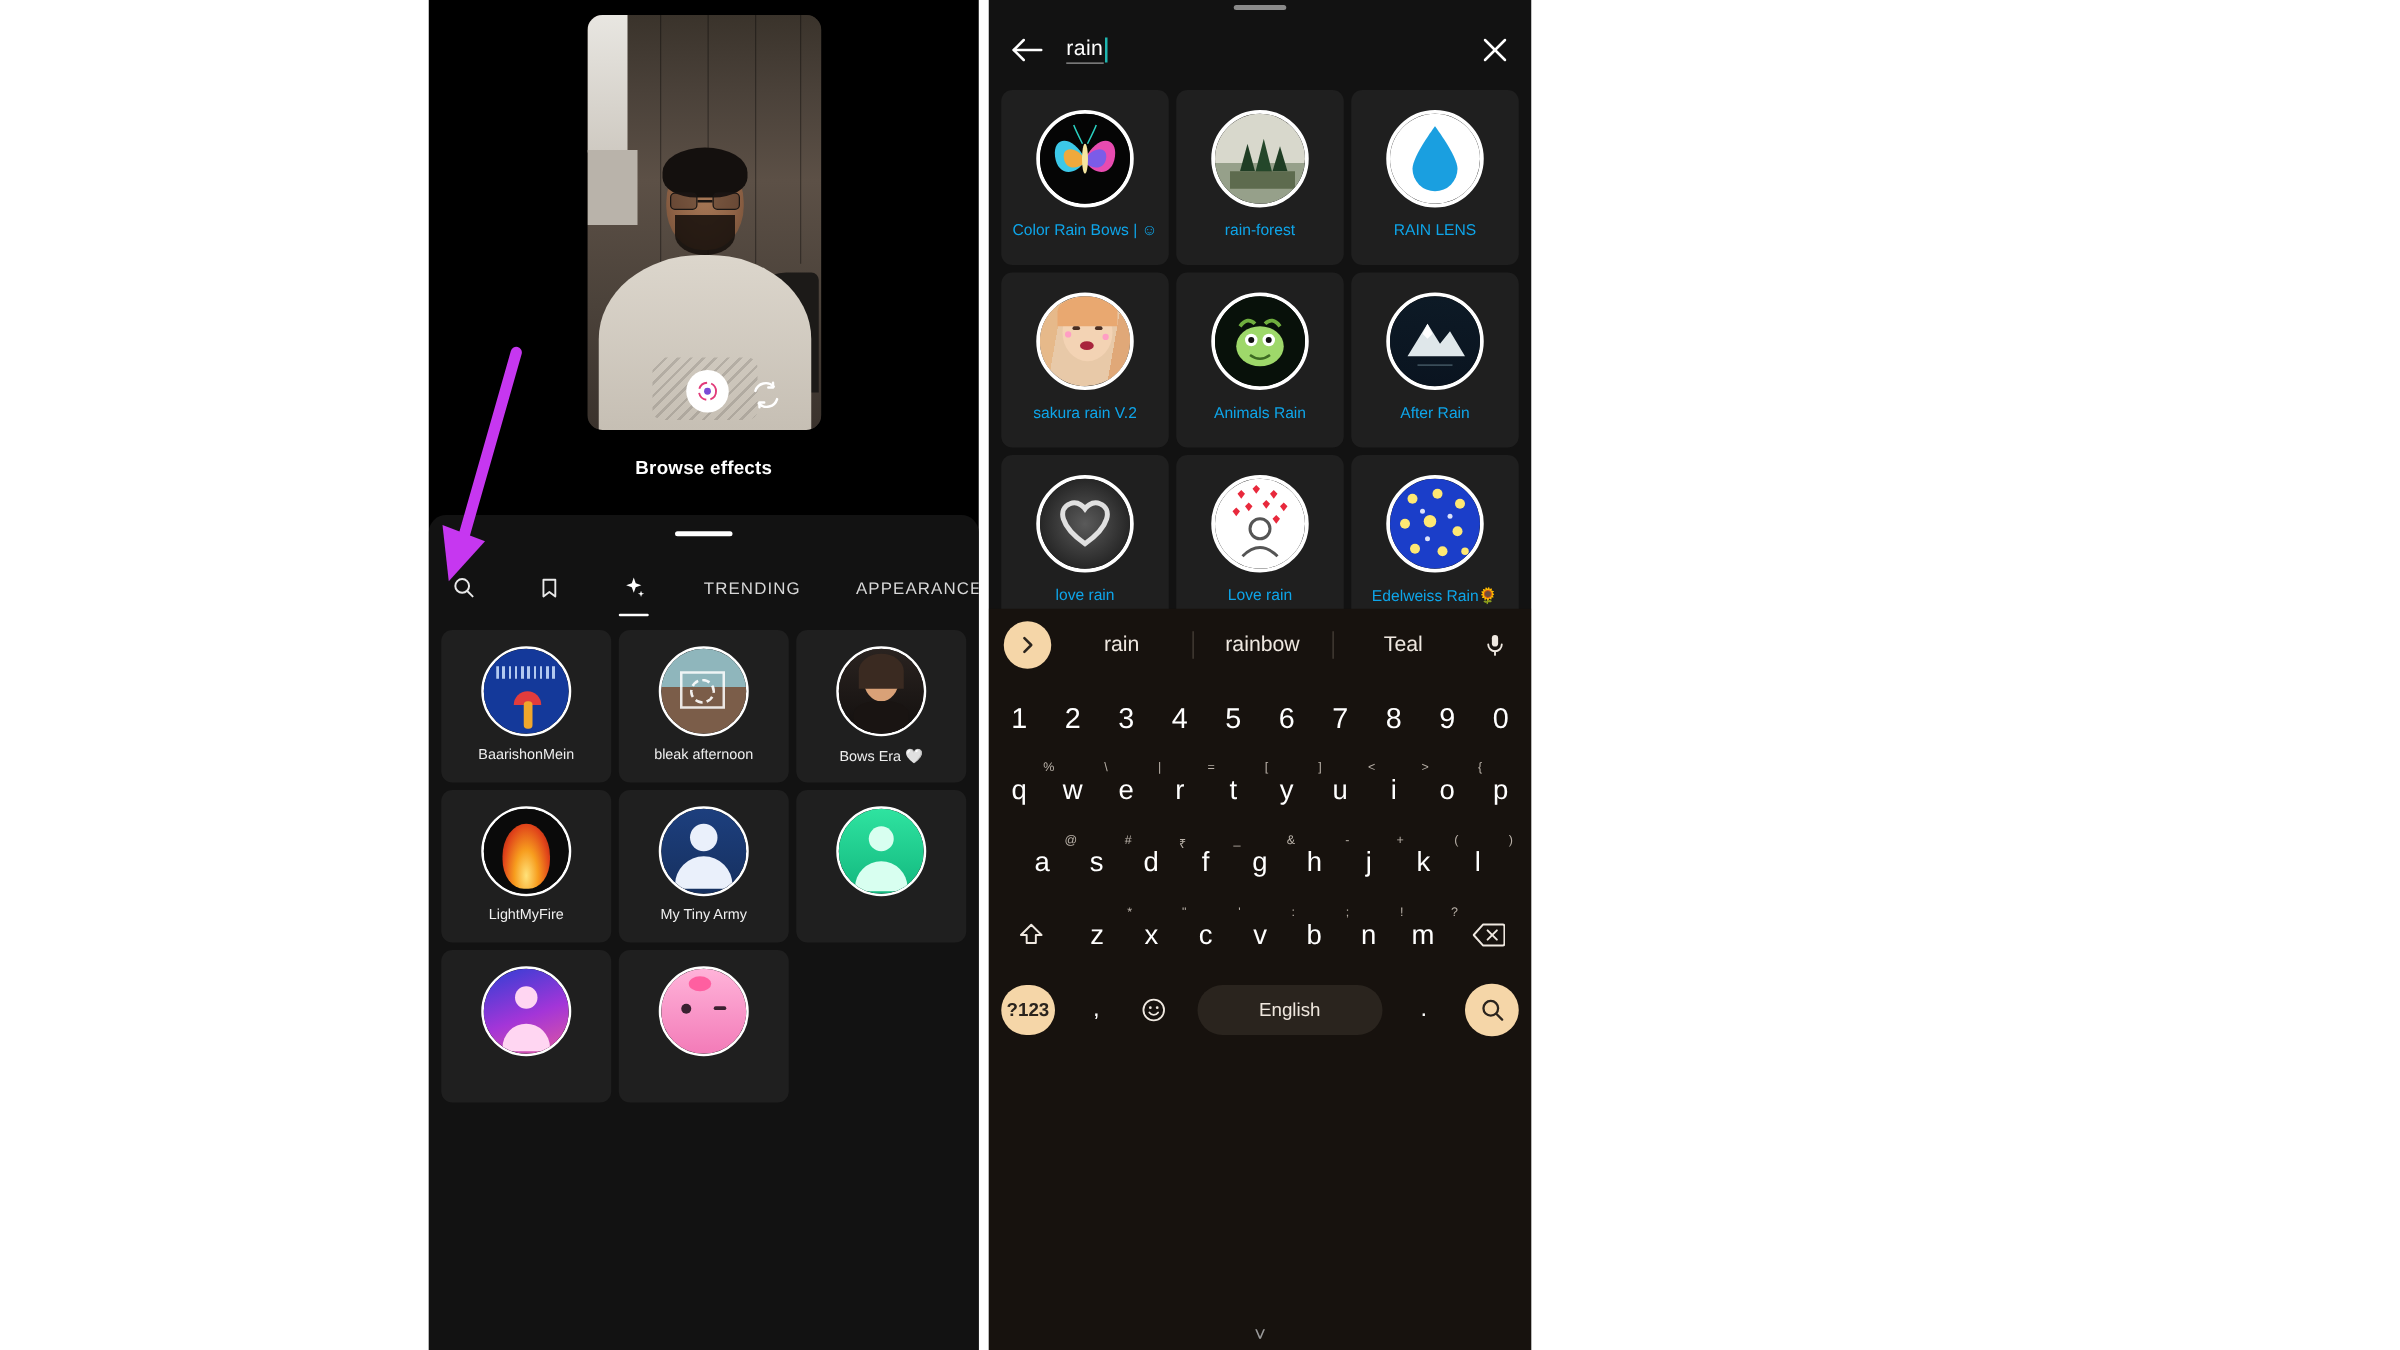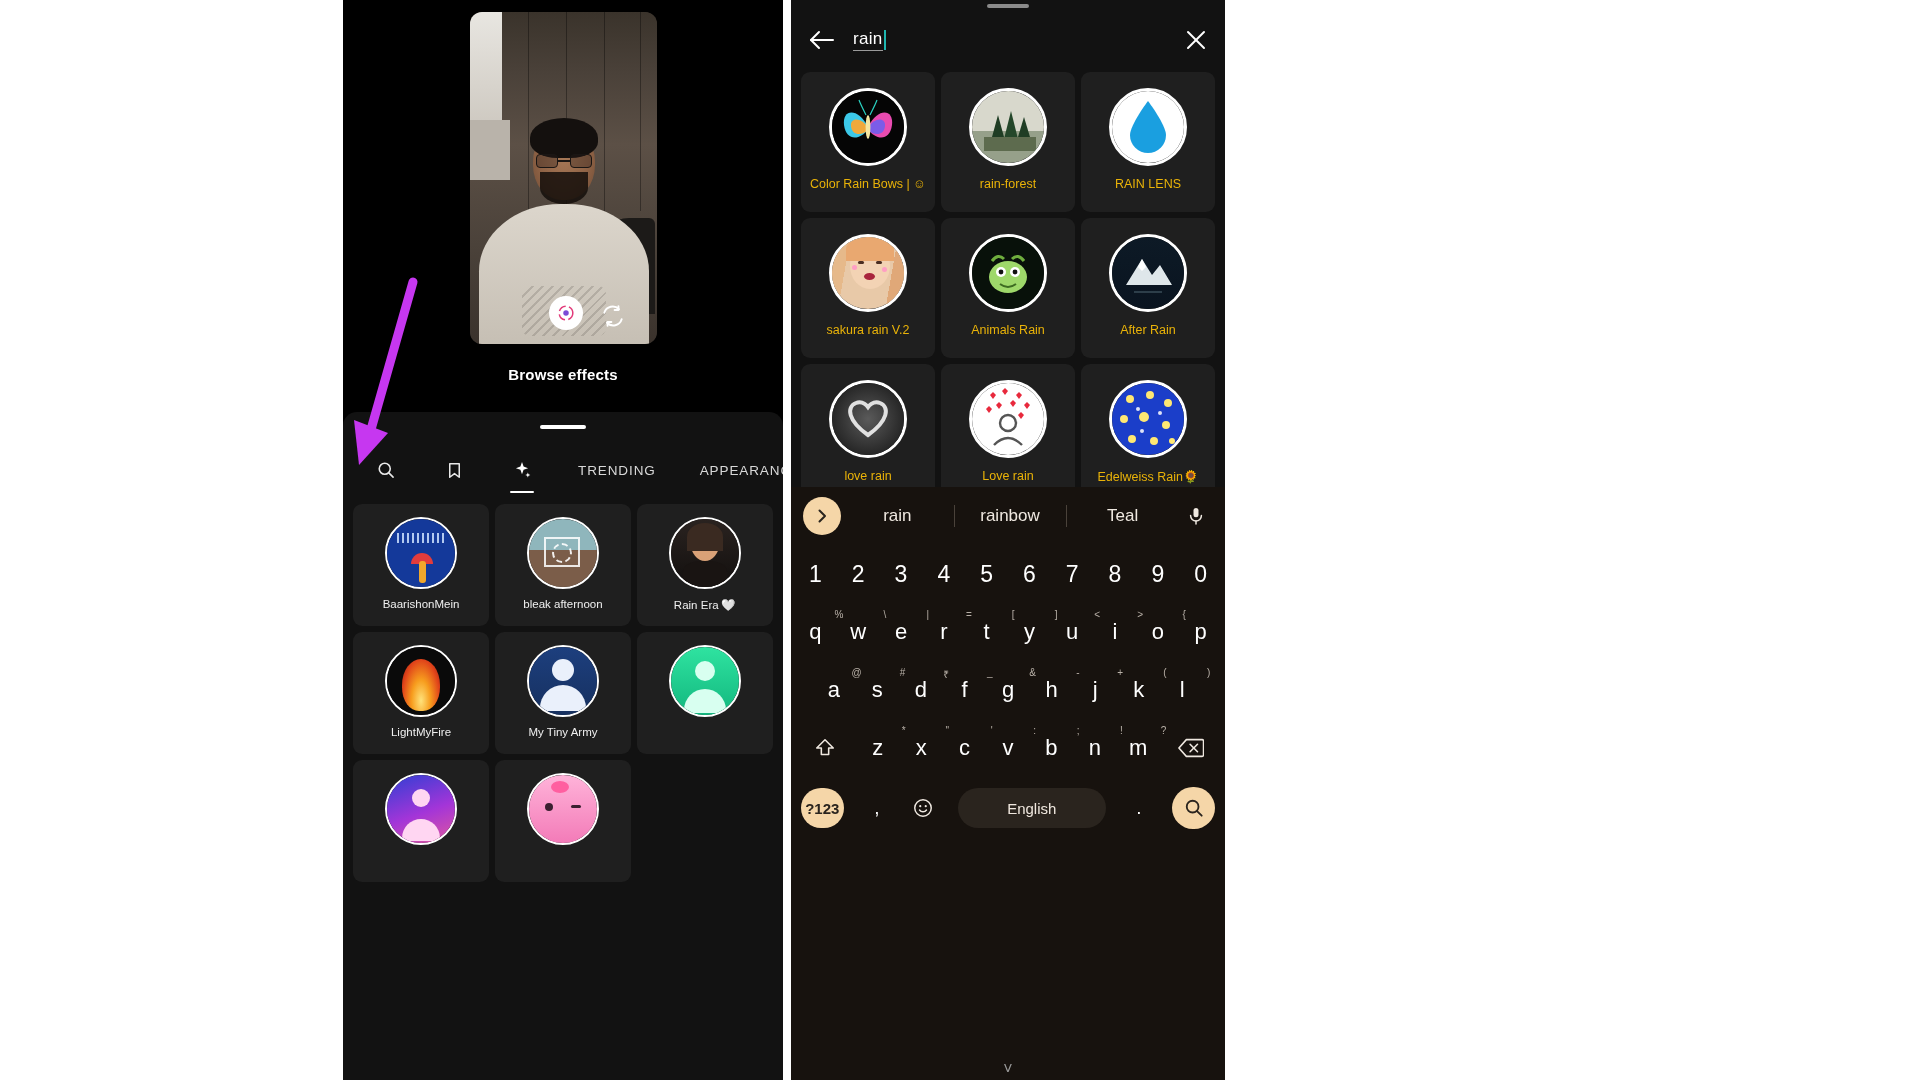--- a/index.html
+++ b/index.html
@@ -97,21 +97,21 @@
   .sheet {
     position: absolute; left: 0; right: 0; top: 412px; bottom: 0;
     background: #121212; border-radius: 14px 14px 0 0;
   }
   .grabber {
     position: absolute; left: 50%; top: 13px; transform: translateX(-50%);
     width: 46px; height: 3.5px; border-radius: 2px; background: #ffffff;
   }
   .tabbar {
     position: absolute; left: 0; right: 0; top: 33px; height: 50px;
-    display: flex; align-items: center; gap: 16px; padding-left: 17px;
+    display: flex; align-items: center; gap: 16px; padding-left: 2px;
     border-bottom: 0; overflow: hidden;
   }
   .tabicon {
     width: 52px; height: 46px; display: flex; align-items: center;
     justify-content: center; position: relative; flex: none;
   }
   .tabicon.active::after {
     content: ""; position: absolute; bottom: 0; left: 14px; right: 14px;
     height: 2.5px; background: #fff; border-radius: 2px;
   }
@@ -174,21 +174,21 @@
   .rcell {
     background: #1f1f1f; border-radius: 9px; height: 140px;
     display: flex; flex-direction: column; align-items: center;
     padding-top: 16px;
   }
   .rthumb {
     width: 78px; height: 78px; border-radius: 50%;
     border: 3px solid #fff; overflow: hidden; position: relative; background: #0c0c0c;
   }
   .rname {
-    margin-top: 11px; color: #eab308; font-size: 12.5px; 
+    margin-top: 11px; color: #0ea5e9; font-size: 12.5px; 
     max-width: 97%; overflow: hidden; white-space: nowrap; text-overflow: ellipsis;
   }
 
   
   .keyboard {
     position: absolute; left: 0; right: 0; bottom: 0; top: 487px;
     background: #17120e;
   }
   .sugg {
     position: relative; height: 58px; display: flex; align-items: center;
@@ -336,21 +336,21 @@
         </div>
 
 
         <div class="eff-cell">
           <div class="eff-thumb">
             <div style="position:absolute;inset:0;background:linear-gradient(#2a2320,#120f0e)"></div>
             <div style="position:absolute;left:50%;top:8px;transform:translateX(-50%);width:28px;height:34px;border-radius:50%;background:#d9a177"></div>
             <div style="position:absolute;left:50%;top:4px;transform:translateX(-50%);width:36px;height:28px;border-radius:50% 50% 0 0;background:#3a2a21"></div>
             <div style="position:absolute;left:50%;bottom:0;transform:translateX(-50%);width:44px;height:26px;border-radius:40% 40% 0 0;background:#191412"></div>
           </div>
-          <div class="eff-name">Rain Era 🤍</div>
+          <div class="eff-name">Bows Era 🤍</div>
         </div>
 
         <div class="eff-cell">
           <div class="eff-thumb">
             <div style="position:absolute;inset:0;background:#0a0a0a"></div>
             <div style="position:absolute;left:50%;bottom:4px;transform:translateX(-50%);width:38px;height:52px;border-radius:50% 50% 45% 45%;
               background:radial-gradient(ellipse at 50% 80%,#ffe27a 0%,#f79d1e 35%,#e0431a 70%,#8a1908 100%)"></div>
           </div>
           <div class="eff-name">LightMyFire</div>
         </div>

